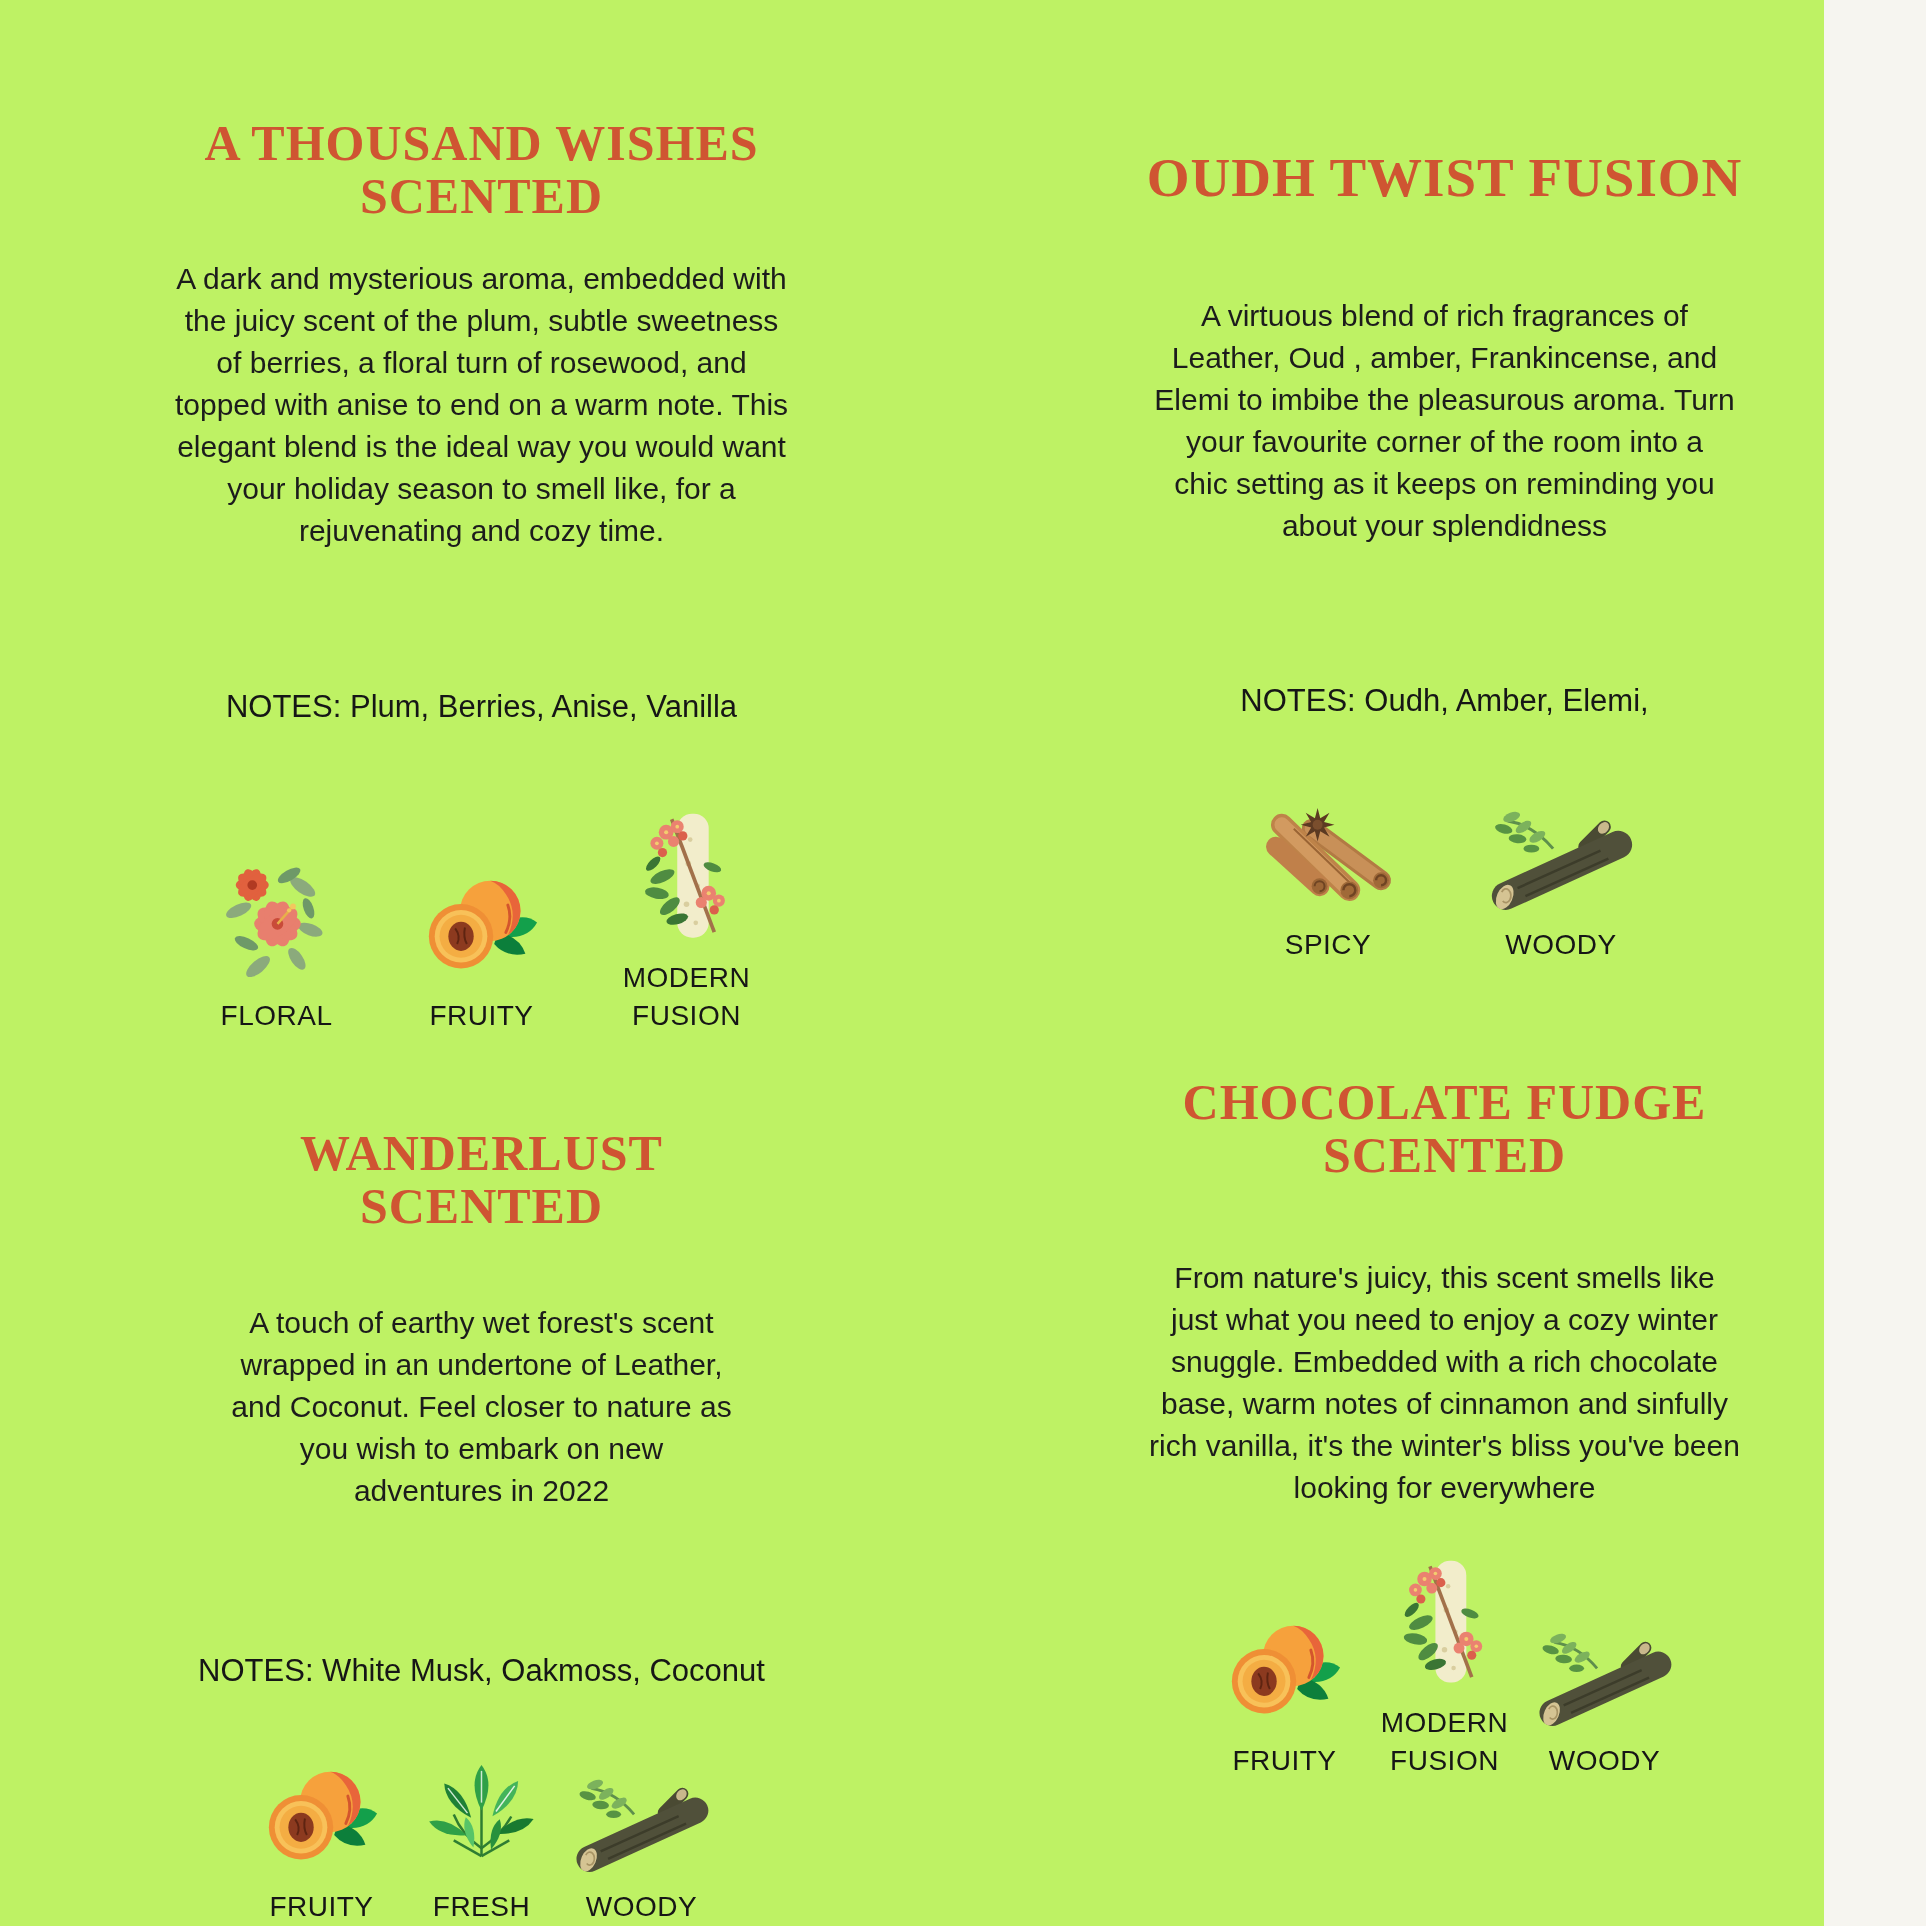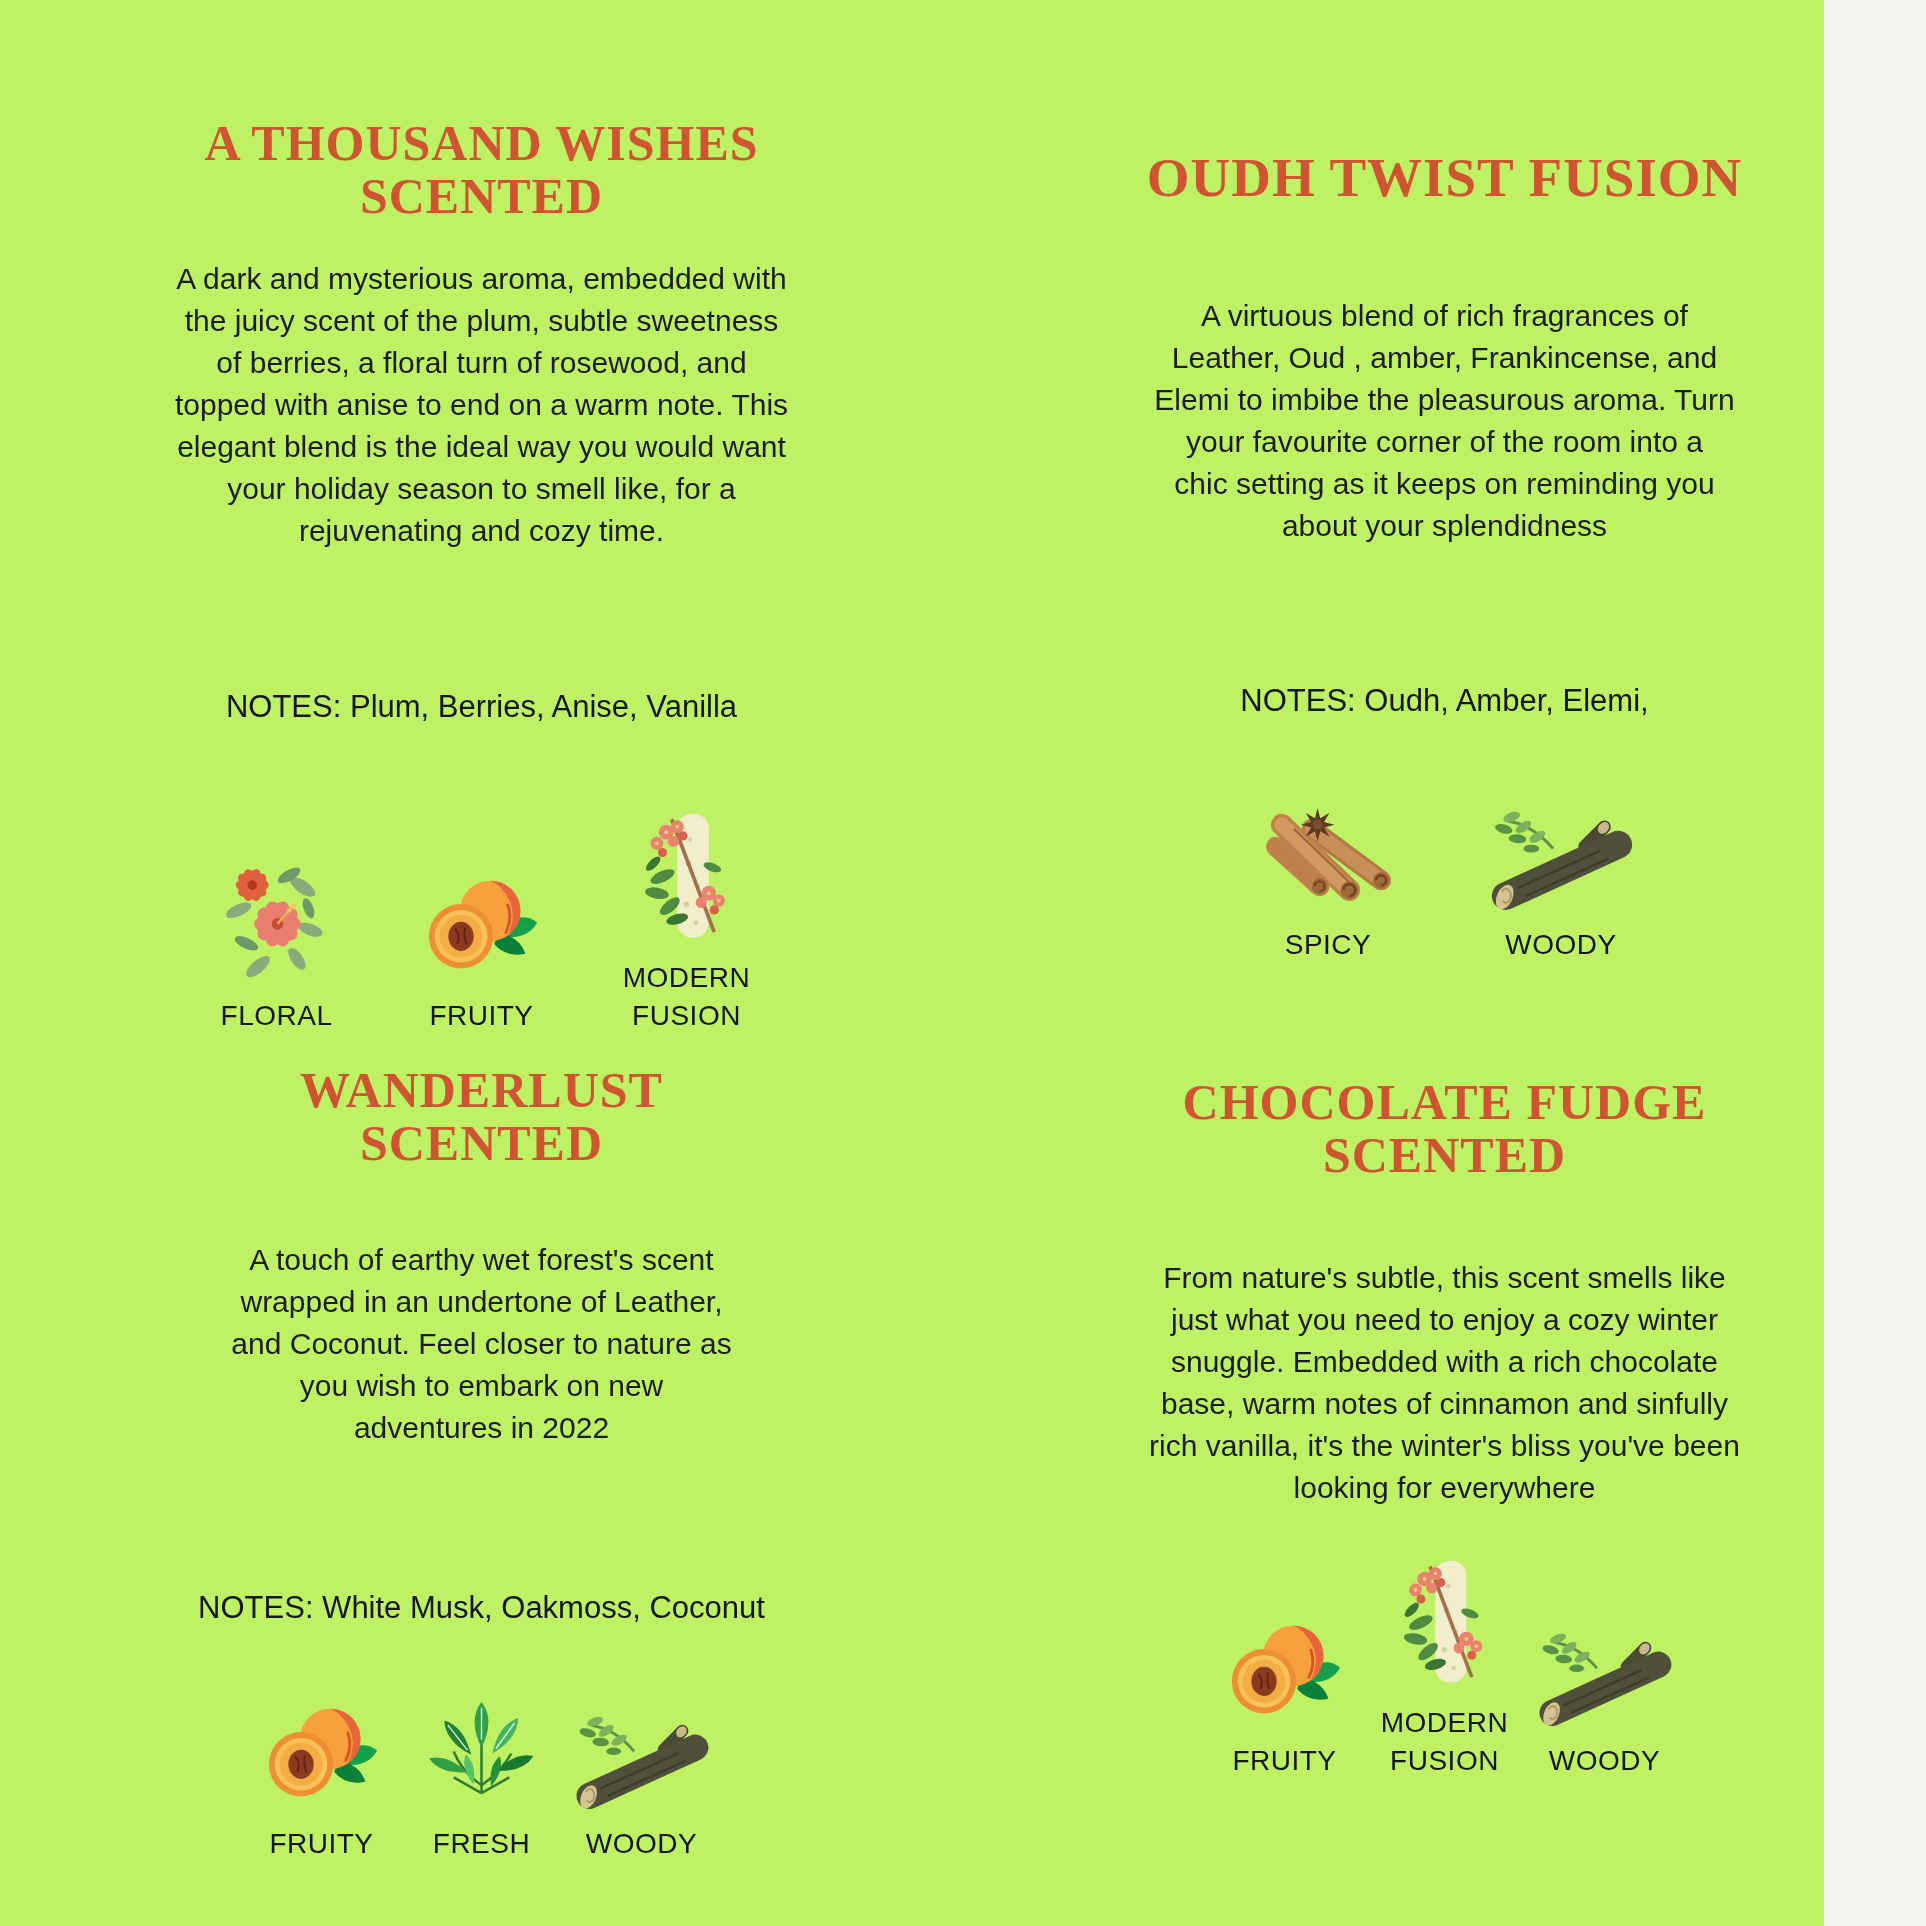--- a/index.html
+++ b/index.html
@@ -25,21 +25,21 @@
   .title .tline{display:block;white-space:nowrap;}
   .card-oudh .title{font-size:55px;line-height:59px;}
   .desc{font-size:30px;line-height:42px;color:#1C1C1C;}
   .desc .dline{display:block;white-space:nowrap;}
   .notes{font-size:31px;line-height:44px;color:#161616;}
   .notes .nline{display:block;white-space:nowrap;}
   .card-oudh .notes{line-height:57px;}
 
   .card-wishes{padding-top:83px;}
   .card-oudh{padding-top:111px;}
-  .card-wanderlust{padding-top:67px;}
+  .card-wanderlust{padding-top:67px;justify-content:flex-end;}
   .card-fudge{padding-top:79px;}
 
   .card-wishes .desc{margin-top:2px;}
   .card-oudh .desc{margin-top:51px;}
   .card-wanderlust .desc{margin-top:36px;}
   .card-fudge .desc{margin-top:42px;}
 
   .card-wishes .notes{margin-top:133px;}
   .card-oudh .notes{margin-top:125px;}
   .card-wanderlust .notes{margin-top:137px;}
@@ -358,21 +358,21 @@
       </div>
     </div>
   </section>
 
   <section class="card card-fudge">
     <h1 class="title">
       <span class="tline">CHOCOLATE FUDGE</span>
       <span class="tline">SCENTED</span>
     </h1>
     <div class="desc">
-      <span class="dline">From nature's subtle, this scent smells like</span>
+      <span class="dline">From nature's juicy, this scent smells like</span>
       <span class="dline">just what you need to enjoy a cozy winter</span>
       <span class="dline">snuggle. Embedded with a rich chocolate</span>
       <span class="dline">base, warm notes of cinnamon and sinfully</span>
       <span class="dline">rich vanilla, it's the winter's bliss you've been</span>
       <span class="dline">looking for everywhere</span>
     </div>
     <div class="profiles">
       <div class="profile">
         <div class="art">
           <svg width="129" height="117" viewBox="0 0 130 118">

